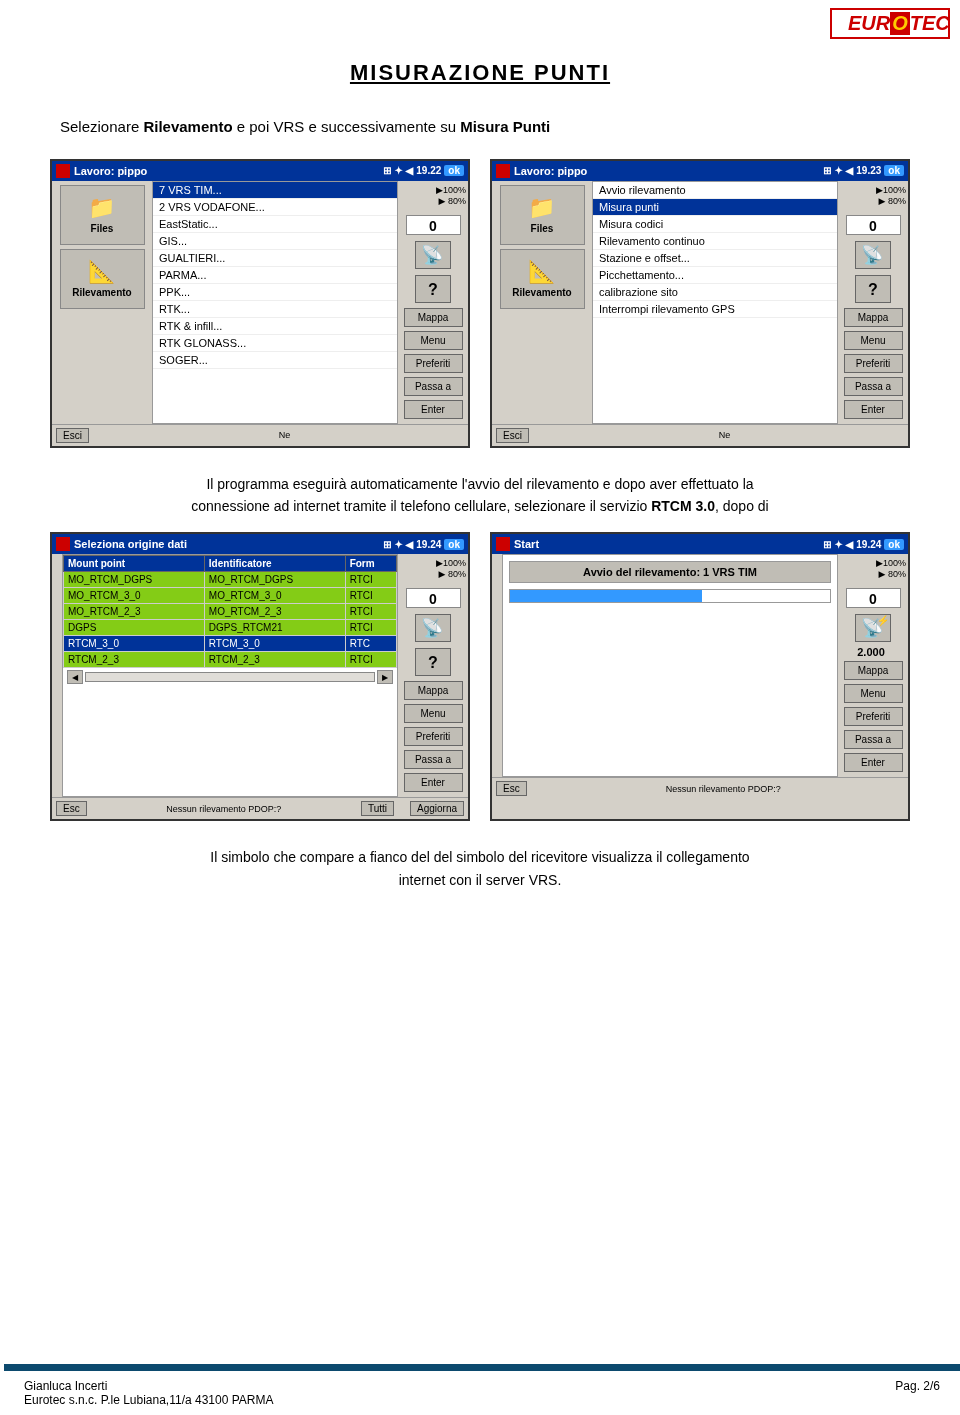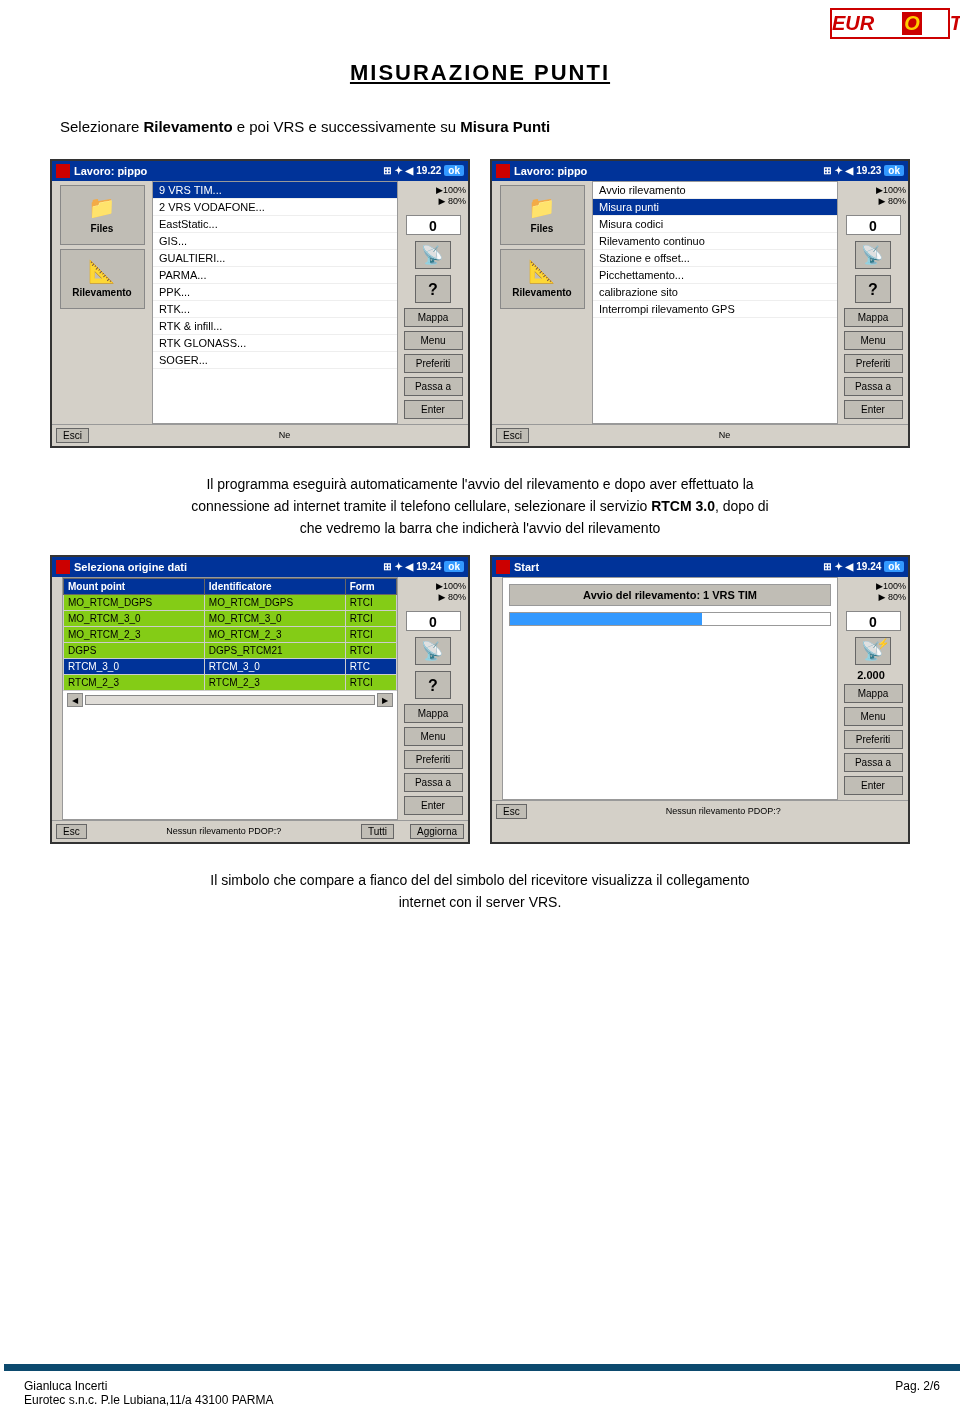--- a/index.html
+++ b/index.html
@@ -350,21 +350,21 @@
       font-size: 11px;
       font-weight: bold;
       text-align: right;
       padding-right: 4px;
     }
   </style>
 </head>
 <body>
 
 <div class="logo-area">
-  <div style="display:flex; align-items:center; border:2px solid #cc0000; padding:2px 0; background:#fff;gap:28px;">
+  <div style="display:flex; align-items:center; border:2px solid #cc0000; padding:2px 16px; background:#fff;">
     <span style="color:#cc0000; font-size:20px; font-weight:bold; font-style:italic;">EUR</span>
     <span style="background:#cc0000; color:#ffcc00; font-size:20px; font-weight:bold; font-style:italic; padding:0 2px;">O</span>
     <span style="color:#cc0000; font-size:20px; font-weight:bold; font-style:italic;">TEC</span>
   </div>
 </div>
 
 <div class="page-title">MISURAZIONE PUNTI</div>
 
 <div class="intro-text">
   <span>Selezionare </span><b>Rilevamento</b><span> e poi VRS e successivamente su </span><b>Misura Punti</b>
@@ -392,21 +392,21 @@
           <div class="icon-label">Files</div>
         </div>
         <div class="icon-box">
           <div class="icon-img">📐</div>
           <div class="icon-label">Rilevamento</div>
         </div>
       </div>
 
       <div class="main-content">
         <ul class="menu-list">
-          <li class="selected">9 VRS TIM...</li>
+          <li class="selected">7 VRS TIM...</li>
           <li>2 VRS VODAFONE...</li>
           <li>EastStatic...</li>
           <li>GIS...</li>
           <li>GUALTIERI...</li>
           <li>PARMA...</li>
           <li>PPK...</li>
           <li>RTK...</li>
           <li>RTK &amp; infill...</li>
           <li>RTK GLONASS...</li>
           <li>SOGER...</li>
@@ -501,21 +501,20 @@
       <div class="bottom-btn">Esci</div>
       <div class="bottom-status">Ne</div>
     </div>
   </div>
 
 </div>
 
 <div class="middle-text">
   <span>Il programma eseguirà automaticamente l'avvio del rilevamento e dopo aver effettuato la</span><br>
   <span>connessione ad internet tramite il telefono cellulare, selezionare il servizio </span><b>RTCM 3.0</b><span>, dopo di</span><br>
-  <span>che vedremo la barra che indicherà l'avvio del rilevamento</span>
 </div>
 
 <div class="screenshots-row">
 
   <div class="device-screenshot">
     <div class="titlebar">
       <span class="win-icon"></span>
       <span class="title-text">Seleziona origine dati</span>
       <span class="title-right">
         <span>⊞ ✦ ◀</span>

